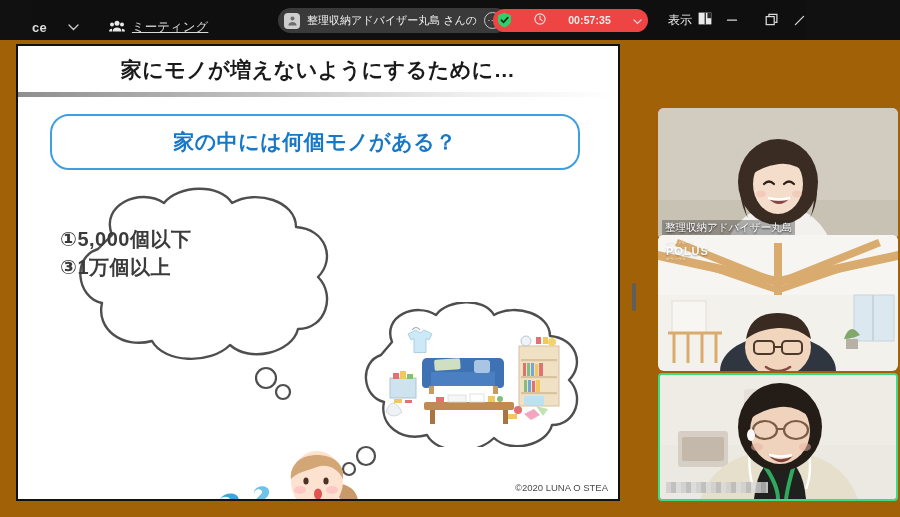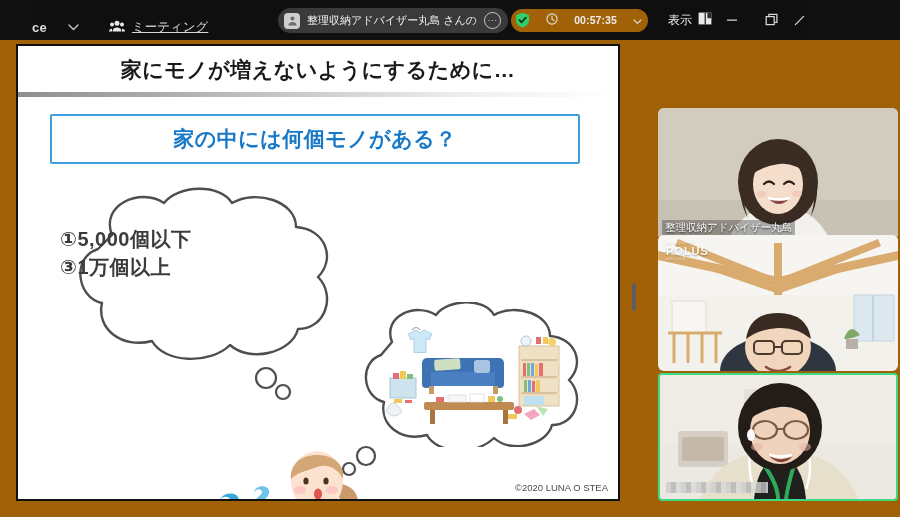--- a/index.html
+++ b/index.html
@@ -65,22 +65,22 @@
   }
   .tb-center-more span {
     font-size: 9px; color: #dddddd; line-height: 1; letter-spacing: .5px;
   }
 
   .tb-right {
     position: absolute; right: 0; top: 0; height: 40px;
     display: flex; align-items: center;
   }
   .tb-timer-pill {
-    display: flex; align-items: center; gap: 16px;
-    background: #a16207; border-radius: 13px;
+    display: flex; align-items: center; gap: 22px;
+    background: #ef4444; border-radius: 13px;
     height: 23px; padding: 0 6px 0 4px;
   }
   .shield {
     width: 15px; height: 16px; position: relative; flex: 0 0 auto;
   }
   .tb-timer-text { font-size: 10.5px; color: #ededed; font-weight: 600; letter-spacing: .1px; }
   .tb-display {
     display: flex; align-items: center; gap: 6px; margin-left: 20px;
   }
   .tb-display-label { font-size: 12px; color: #ededed; }
@@ -113,23 +113,23 @@
     padding-top: 2px;
   }
   .slide-title-rule {
     height: 5px; width: 100%;
     background: linear-gradient(to right, #8e8e8e 0%, #c8c8c8 45%, #efefef 75%, #ffffff 100%);
   }
   .slide-body { position: relative; height: 402px; }
 
   .blue-box {
     position: absolute; left: 32px; top: 17px;
-    width: 530px; height: 50px;
+    width: 530px; height: 56px;
     border: 2px solid #3e9fe0;
-    border-radius: 2px;
+    border-radius: 19px;
     display: flex; align-items: center; justify-content: center;
   }
   .blue-box-text {
     font-size: 21px; font-weight: 700; color: #1878c8; letter-spacing: .5px;
   }
 
   
   .cloud-left { position: absolute; left: 42px; top: 90px; width: 300px; height: 180px; }
   .cloud-left svg { position: absolute; left: 0; top: 0; }
   .options {

